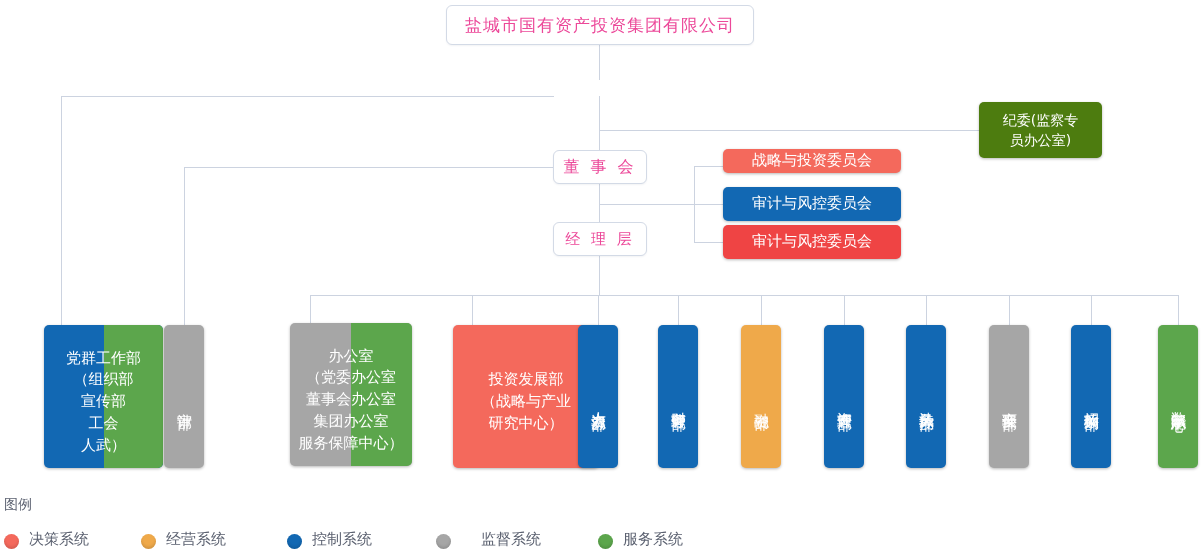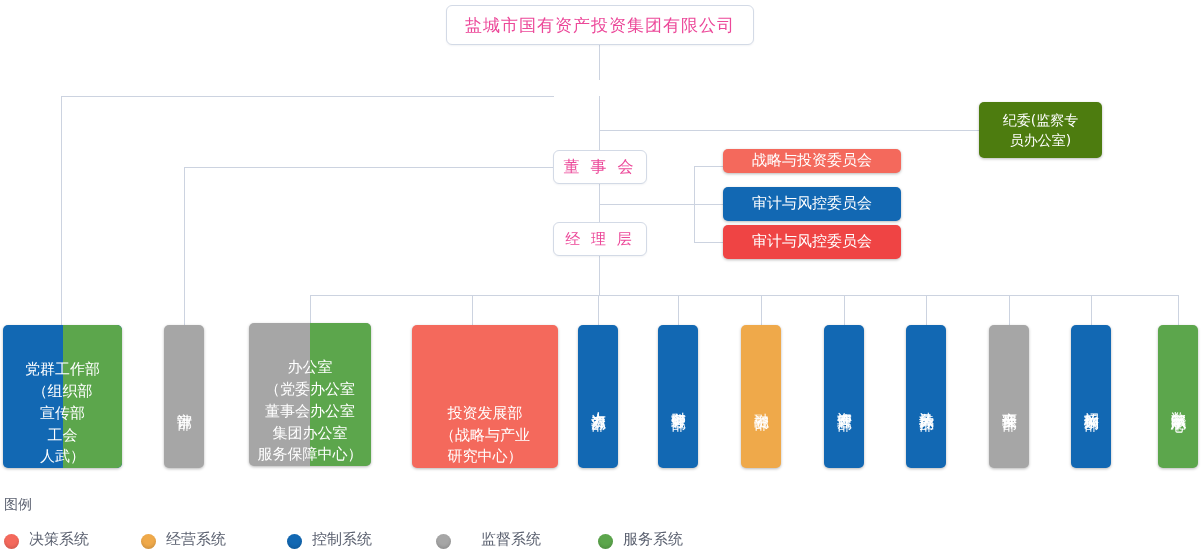--- a/index.html
+++ b/index.html
@@ -37,21 +37,21 @@
     overflow:hidden;
   }
   .node-fill .txt{
     position:relative;z-index:2;
     text-align:center;line-height:1.45;
     white-space:pre-line;
   }
   
   .cmte{align-items:center;font-size:15px;}
   
-  .dept{align-items:flex-end;}
+  .dept{align-items:center;margin-left:41px;}
   .dept .txt{padding-top:11px;font-size:15px;}
   
   .dept-v .txt{
     writing-mode:vertical-rl;text-orientation:upright;
     padding-top:12px;font-size:15px;line-height:1.12;letter-spacing:1px;
   }
 
   
   .split{position:absolute;top:0;bottom:0;z-index:1;}
   .split.r{left:50%;right:0;}

